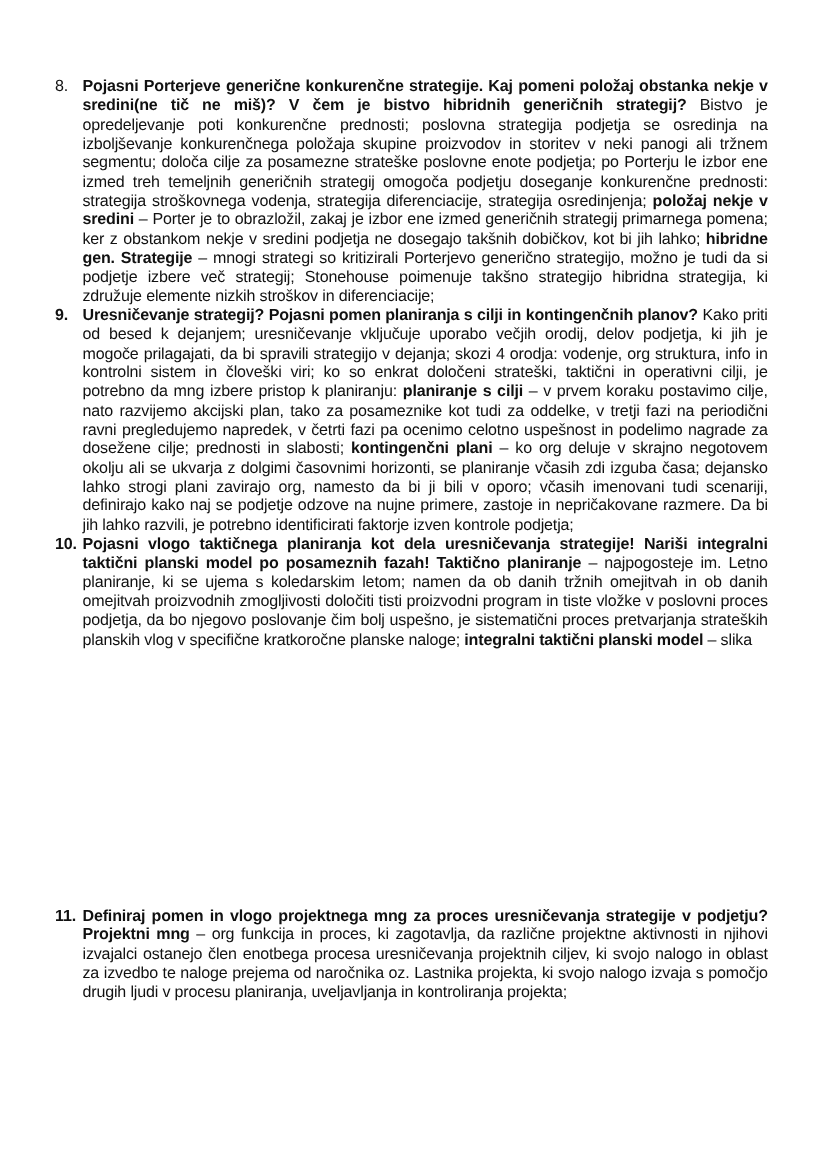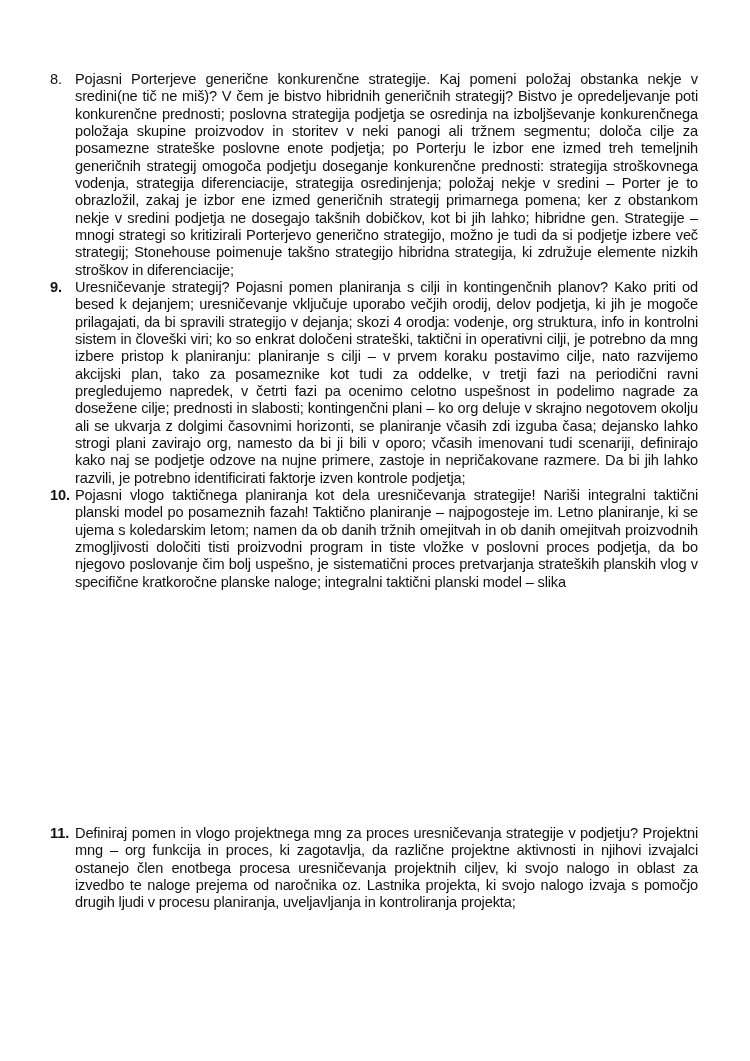--- a/index.html
+++ b/index.html
@@ -35,21 +35,21 @@
       position: absolute;
       left: 0;
       top: 0;
       width: 24px;
     }
     .item .body {
       margin-left: 25px;
     }
     .item.two-digit .num { font-weight: bold; }
     .item.nine .num { font-weight: bold; }
-    b { font-weight: normal; }
+    b { font-weight: bold; }
     #item-8 { top: 71px; }
     #item-9 { top: 279px; }
     #item-10 { top: 487px; }
     #item-11 { top: 825px; }
     .image-placeholder {
       position: absolute;
       left: 75px;
       top: 632px;
       width: 623px;
       height: 210px;

